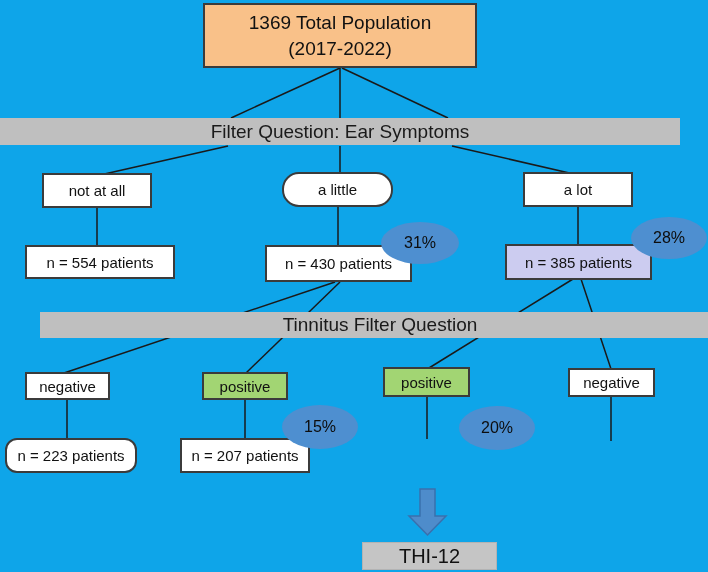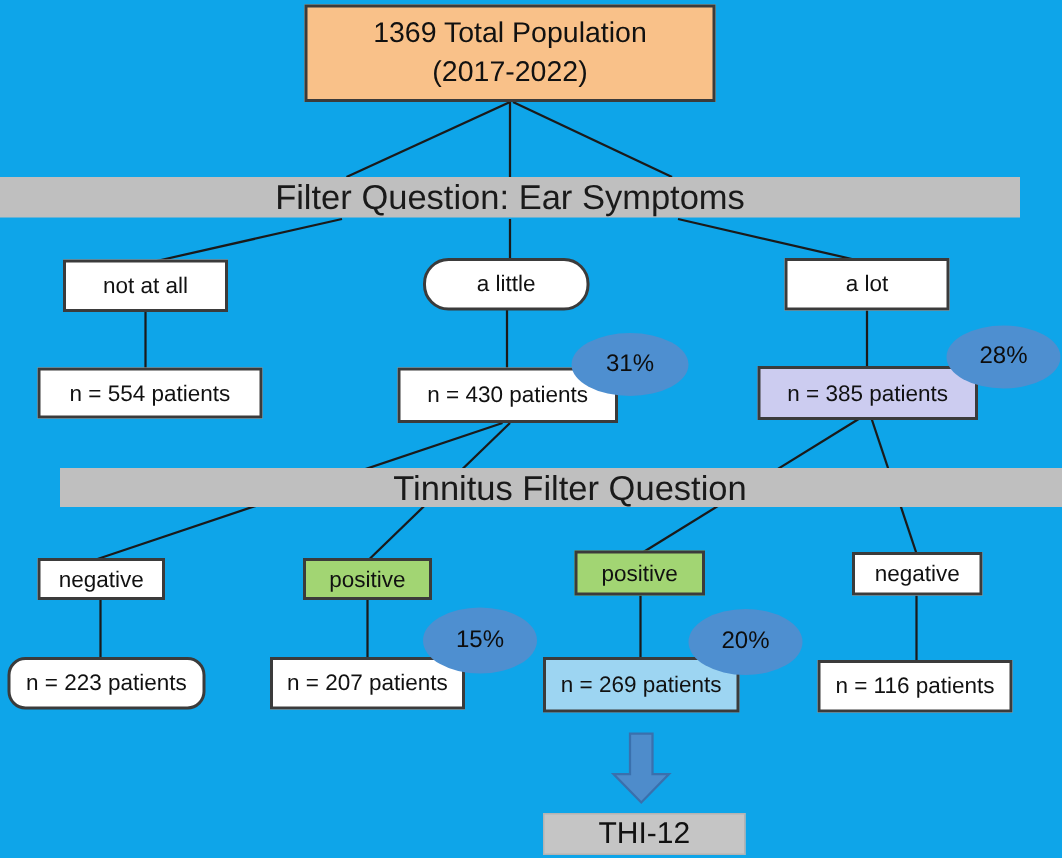--- a/index.html
+++ b/index.html
@@ -14,21 +14,21 @@
     overflow:hidden;
   }
   #wires {
     position:absolute; left:0; top:0; width:708px; height:572px;
     z-index:1;
   }
   .bar {
     position:absolute; left:0; width:680px; height:27px;
     background:#BFBFBF;
     display:flex; align-items:center; justify-content:center;
-    font-size:23px; color:#1a1a1a;
+    font-size:19px; color:#1a1a1a;
     z-index:2;
   }
   .box {
     position:absolute;
     background:#ffffff;
     border:2px solid #3b3b3b;
     display:flex; align-items:center; justify-content:center;
     font-size:15px; color:#111111;
     box-sizing:border-box;
     z-index:3;
@@ -142,26 +142,20 @@
   <div class="box" style="left:568px; top:368px; width:87px; height:29px;">
     <span>negative</span>
   </div>
 
   <div class="box" style="left:5px;   top:438px; width:132px; height:35px;border-radius:12px;">
     <span>n = 223 patients</span>
   </div>
   <div class="box" style="left:180px; top:438px; width:130px; height:35px;">
     <span>n = 207 patients</span>
   </div>
-  <div class="box ltblue" style="left:362px; top:438px; width:131px; height:37px;">
-    <span>n = 269 patients</span>
-  </div>
-  <div class="box" style="left:545px; top:440px; width:130px; height:35px;">
-    <span>n = 116 patients</span>
-  </div>
 
   <div class="pct" style="left:282px; top:405px; width:76px; height:44px;">
     <span>15%</span>
   </div>
   <div class="pct" style="left:459px; top:406px; width:76px; height:44px;">
     <span>20%</span>
   </div>
 
   <div class="box outcome" style="left:362px; top:542px; width:135px; height:28px;">
     <span>THI-12</span>

